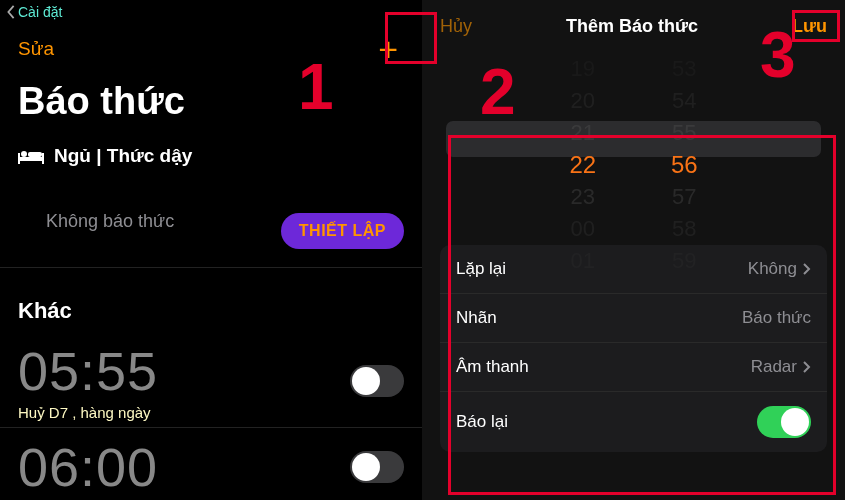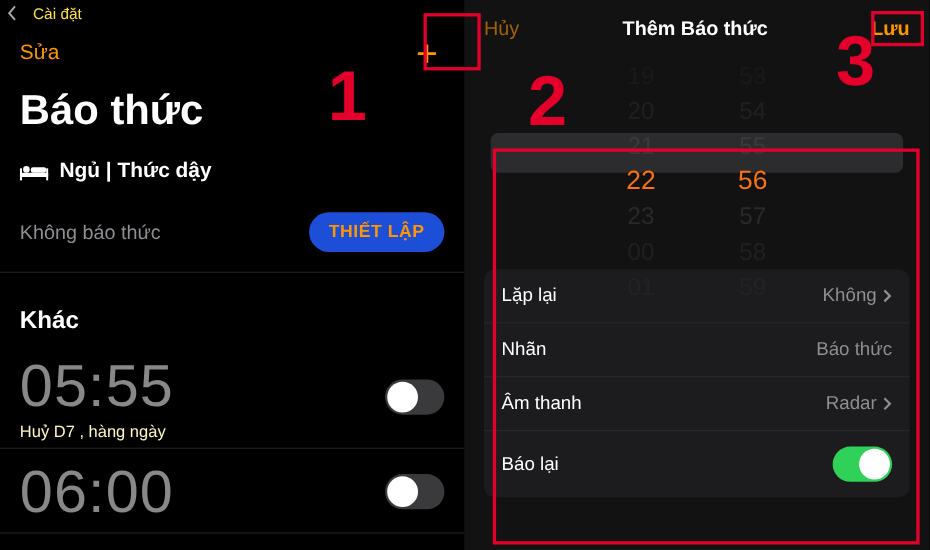--- a/index.html
+++ b/index.html
@@ -1,29 +1,29 @@
 <!DOCTYPE html>
 <html><head>
 <meta charset="utf-8">
 <style>
 * { margin: 0; padding: 0; box-sizing: border-box; font-family: -apple-system, "Helvetica Neue", Arial, sans-serif; }
 body { background: #000; width: 845px; height: 500px; display: flex; position: relative; overflow: hidden; }
 .phone { width: 422px; height: 500px; background: #000; position: relative; color: #fff; overflow: hidden; }
 .phone.right { width: 423px; background: #121212; }
-.back-link { display: flex; align-items: center; gap: 14px; font-size: 14px; color: #fde047; padding: 4px 6px; }
+.back-link { display: flex; align-items: center; gap: 2px; font-size: 14px; color: #5eead4; padding: 4px 6px; }
 .back-link svg { width: 10px; height: 14px; }
 .p1-top { display: flex; justify-content: space-between; align-items: center; padding: 8px 18px 0; text-align: center; }
 .edit { color: #ff9500; font-size: 19px; }
 .plus-btn { color: #ff9500; font-size: 34px; font-weight: 300; line-height: 1; padding: 0 6px; }
 .title-big { font-size: 38px; font-weight: 700; padding: 14px 18px 10px; }
 .sleep-row { display: flex; align-items: center; gap: 10px; padding: 12px 18px; font-size: 19px; font-weight: 600; }
 .sleep-row svg { width: 26px; height: 18px; }
 .setup-row { display: flex; justify-content: space-between; align-items: center; padding: 14px 18px 18px; border-bottom: 1px solid #222; }
-.setup-row .noalarm { color: #8e8e93; font-size: 18px; }
-.setup-btn { background: #1d4ed8; color: #ff9500; font-weight: 700; font-size: 16px; padding: 9px 18px; border-radius: 22px; letter-spacing: 0.5px; }
+.setup-row .noalarm { color: #8e8e93; font-size: 18px; margin-left: 28px; }
+.setup-btn { background: #6d28d9; color: #ff9500; font-weight: 700; font-size: 16px; padding: 9px 18px; border-radius: 22px; letter-spacing: 0.5px; margin-top: 20px; }
 .khac { font-size: 22px; font-weight: 700; padding: 30px 18px 8px; }
 .alarm-item { padding: 8px 18px 6px; border-bottom: 1px solid #222; display: flex; justify-content: space-between; align-items: center; }
 .alarm-time { font-size: 54px; font-weight: 300; color: #888; letter-spacing: 1px; }
 .alarm-sub { font-size: 15px; color: #fef9c3; margin-top: 2px; }
 .switch { width: 54px; height: 32px; background: #3a3a3c; border-radius: 16px; position: relative; }
 .switch.off .knob { left: 2px; }
 .switch.on { background: #30d158; }
 .switch.on .knob { left: 24px; }
 .knob { position: absolute; width: 28px; height: 28px; background: #fff; border-radius: 50%; top: 2px; transition: left .2s; }
 

